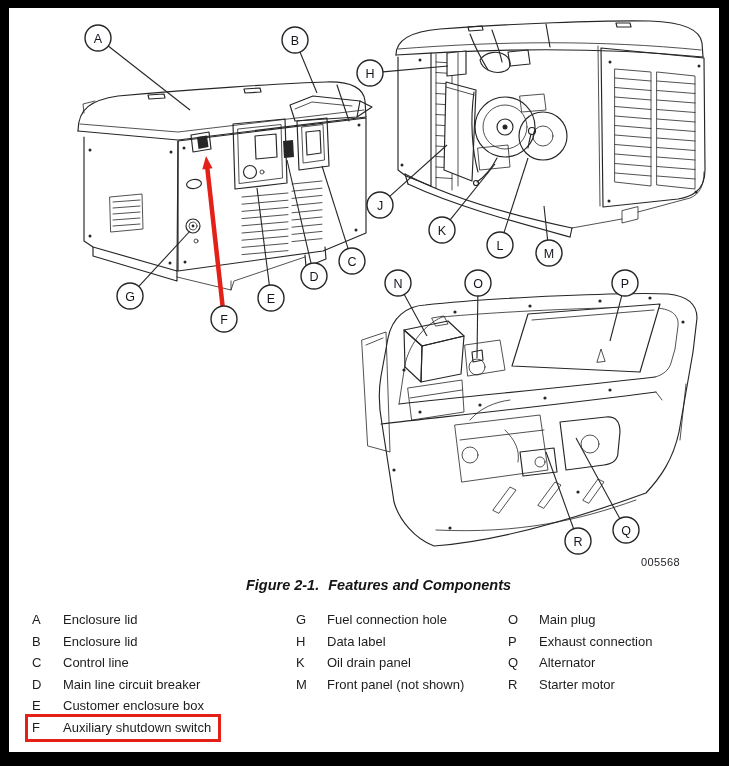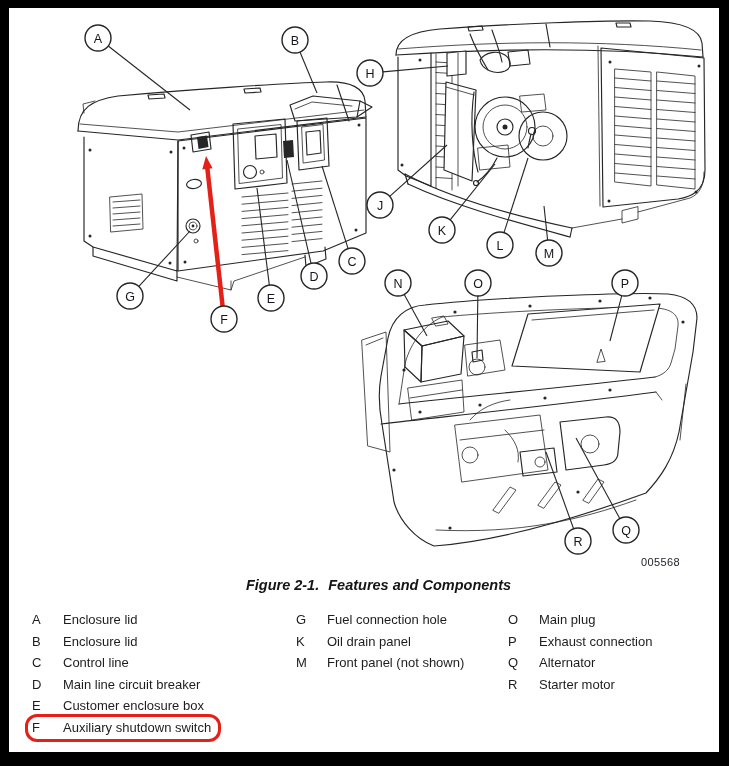--- a/index.html
+++ b/index.html
@@ -41,21 +41,21 @@
   .caption .cap2{margin-left:9px;}
   .legend{position:absolute;left:0;top:0;width:729px;height:766px;z-index:2;}
   .legend-col{position:absolute;top:609px;}
   .legend-col.c0{left:28px;width:190px;}
   .legend-col.c1{left:292px;width:204px;}
   .legend-col.c2{left:504px;width:172px;}
   .legend-row{
     height:21.6px;line-height:21.6px;padding-left:4px;
     font-size:13px;white-space:nowrap;color:var(--text);
   }
-  .legend-row.highlighted{outline:3px solid var(--red);outline-offset:0px;border-radius:9px;}
+  .legend-row.highlighted{outline:3px solid var(--red);outline-offset:0px;}
   .legend-key{display:inline-block;width:31px;}
 </style>
 </head>
 <body>
 
 <div class="page">
 
   <svg class="figure-svg" width="729" height="600" viewBox="0 0 729 600">
 
     <g class="art">
@@ -348,20 +348,21 @@
       <div class="legend-col c0">
         <div class="legend-row"><span class="legend-key">A</span><span class="legend-label">Enclosure lid</span></div>
         <div class="legend-row"><span class="legend-key">B</span><span class="legend-label">Enclosure lid</span></div>
         <div class="legend-row"><span class="legend-key">C</span><span class="legend-label">Control line</span></div>
         <div class="legend-row"><span class="legend-key">D</span><span class="legend-label">Main line circuit breaker</span></div>
         <div class="legend-row"><span class="legend-key">E</span><span class="legend-label">Customer enclosure box</span></div>
         <div class="legend-row highlighted"><span class="legend-key">F</span><span class="legend-label">Auxiliary shutdown switch</span></div>
       </div>
       <div class="legend-col c1">
         <div class="legend-row"><span class="legend-key">G</span><span class="legend-label">Fuel connection hole</span></div>
+        <div class="legend-row"><span class="legend-key">H</span><span class="legend-label">Data label</span></div>
         <div class="legend-row"><span class="legend-key">K</span><span class="legend-label">Oil drain panel</span></div>
         <div class="legend-row"><span class="legend-key">M</span><span class="legend-label">Front panel (not shown)</span></div>
       </div>
       <div class="legend-col c2">
         <div class="legend-row"><span class="legend-key">O</span><span class="legend-label">Main plug</span></div>
         <div class="legend-row"><span class="legend-key">P</span><span class="legend-label">Exhaust connection</span></div>
         <div class="legend-row"><span class="legend-key">Q</span><span class="legend-label">Alternator</span></div>
         <div class="legend-row"><span class="legend-key">R</span><span class="legend-label">Starter motor</span></div>
       </div>
     </div>

